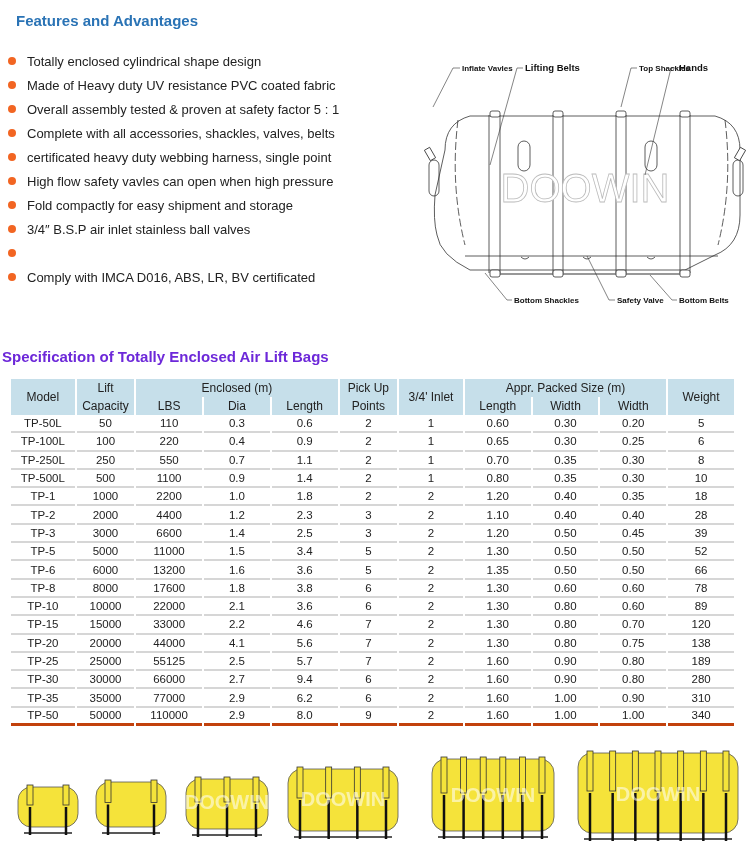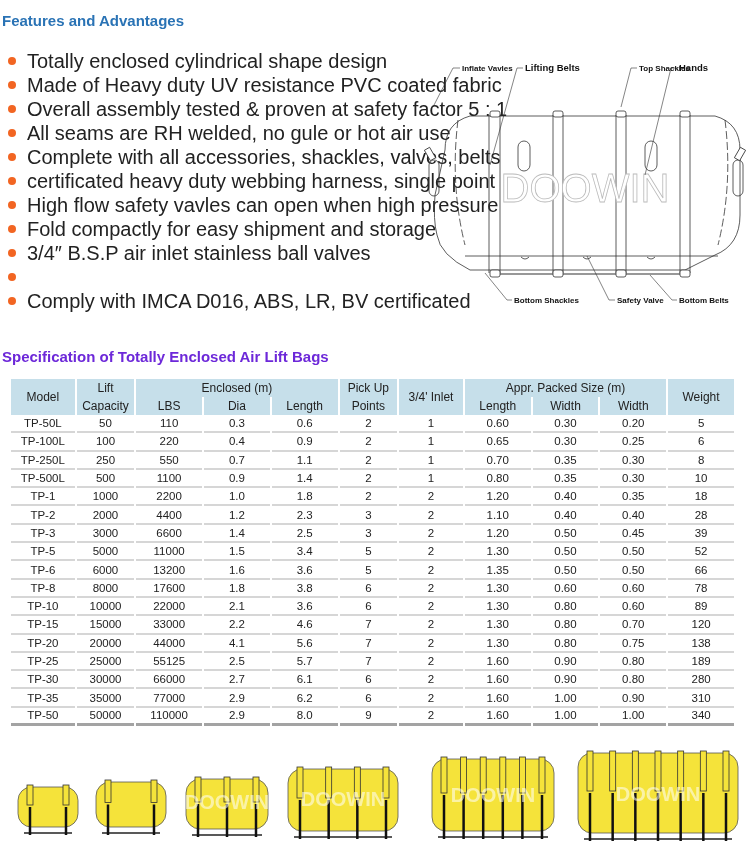--- a/index.html
+++ b/index.html
@@ -1,51 +1,47 @@
 <!DOCTYPE html>
 <html><head>
 <meta charset="utf-8">
 <style>
   * { box-sizing: border-box; margin: 0; padding: 0; }
   body { width: 751px; height: 857px; background: #ffffff; font-family: "DejaVu Sans", "Liberation Sans", sans-serif; color: #222; position: relative; overflow: hidden; }
-  .features-title { position: absolute; left: 2px; top: 12px; font-family: "Liberation Sans", sans-serif; font-weight: bold; font-size: 15px; color: #2a73b5; }
+  .features-title { position: absolute; left: 16px; top: 12px; font-family: "Liberation Sans", sans-serif; font-weight: bold; font-size: 15px; color: #2a73b5; }
   .features-list { position: absolute; left: 8px; top: 49px; list-style: none; }
-  .features-list li { height: 24px; font-family: "Liberation Sans", sans-serif; font-size: 20px; color: #222; display: flex; align-items: center; white-space: nowrap; }
+  .features-list li { height: 24px; font-family: "Liberation Sans", sans-serif; font-size: 13px; color: #222; display: flex; align-items: center; white-space: nowrap; }
   .bullet { display: inline-block; width: 8px; height: 8px; border-radius: 50%; background: #f26522; margin-right: 11px; flex-shrink: 0; }
   .diagram { position: absolute; left: 415px; top: 45px; width: 336px; height: 270px; }
   .diagram .lbl { font-family: "Liberation Sans", sans-serif; font-size: 8px; font-weight: bold; fill: #111; }
   .diagram .lbl-lg { font-size: 9.5px; }
   .spec-title { position: absolute; left: 2px; top: 348px; font-family: "Liberation Sans", sans-serif; font-weight: bold; font-size: 15px; color: #6d28d9; }
   table.spec { position: absolute; left: 9px; top: 379px; width: 727px; border-collapse: separate; border-spacing: 2px 0; font-family: "Liberation Sans", sans-serif; font-size: 11.5px; color: #222; table-layout: fixed; }
   table.spec th { background: #c6dfea; font-weight: normal; font-size: 12px; color: #222; text-align: center; padding: 0; line-height: 17px; }
   table.spec td { text-align: center; height: 18.3px; border-bottom: 2px solid #d6d6d6; padding: 0; }
-  table.spec tr.last td { border-bottom: 3px solid #a3a3a3; }
+  table.spec tr.last td { border-bottom: 3px solid #c2410c; }
   .bags { position: absolute; left: 0; top: 735px; width: 751px; height: 122px; }
   .bag-label { font-family: "Liberation Sans", sans-serif; font-size: 20px; font-weight: bold; fill: #ffffff; opacity: 0.55; }
 </style>
 </head>
 <body>
 
 <div class="features-title">Features and Advantages</div>
 <ul class="features-list" id="features-list">
     <li>
       <span class="bullet"></span>
       <span>Totally enclosed cylindrical shape design</span>
     </li>
     <li>
       <span class="bullet"></span>
       <span>Made of Heavy duty UV resistance PVC coated fabric</span>
     </li>
     <li>
       <span class="bullet"></span>
       <span>Overall assembly tested &amp; proven at safety factor 5 : 1</span>
-    </li>
-    <li>
-      <span class="bullet"></span>
-      <span>All seams are RH welded, no gule or hot air use</span>
     </li>
     <li>
       <span class="bullet"></span>
       <span>Complete with all accessories, shackles, valves, belts</span>
     </li>
     <li>
       <span class="bullet"></span>
       <span>certificated heavy duty webbing harness, single point</span>
     </li>
     <li>
@@ -357,21 +353,21 @@
         <td>1.60</td>
         <td>0.90</td>
         <td>0.80</td>
         <td>189</td>
       </tr>
       <tr>
         <td>TP-30</td>
         <td>30000</td>
         <td>66000</td>
         <td>2.7</td>
-        <td>6.1</td>
+        <td>9.4</td>
         <td>6</td>
         <td>2</td>
         <td>1.60</td>
         <td>0.90</td>
         <td>0.80</td>
         <td>280</td>
       </tr>
       <tr>
         <td>TP-35</td>
         <td>35000</td>

